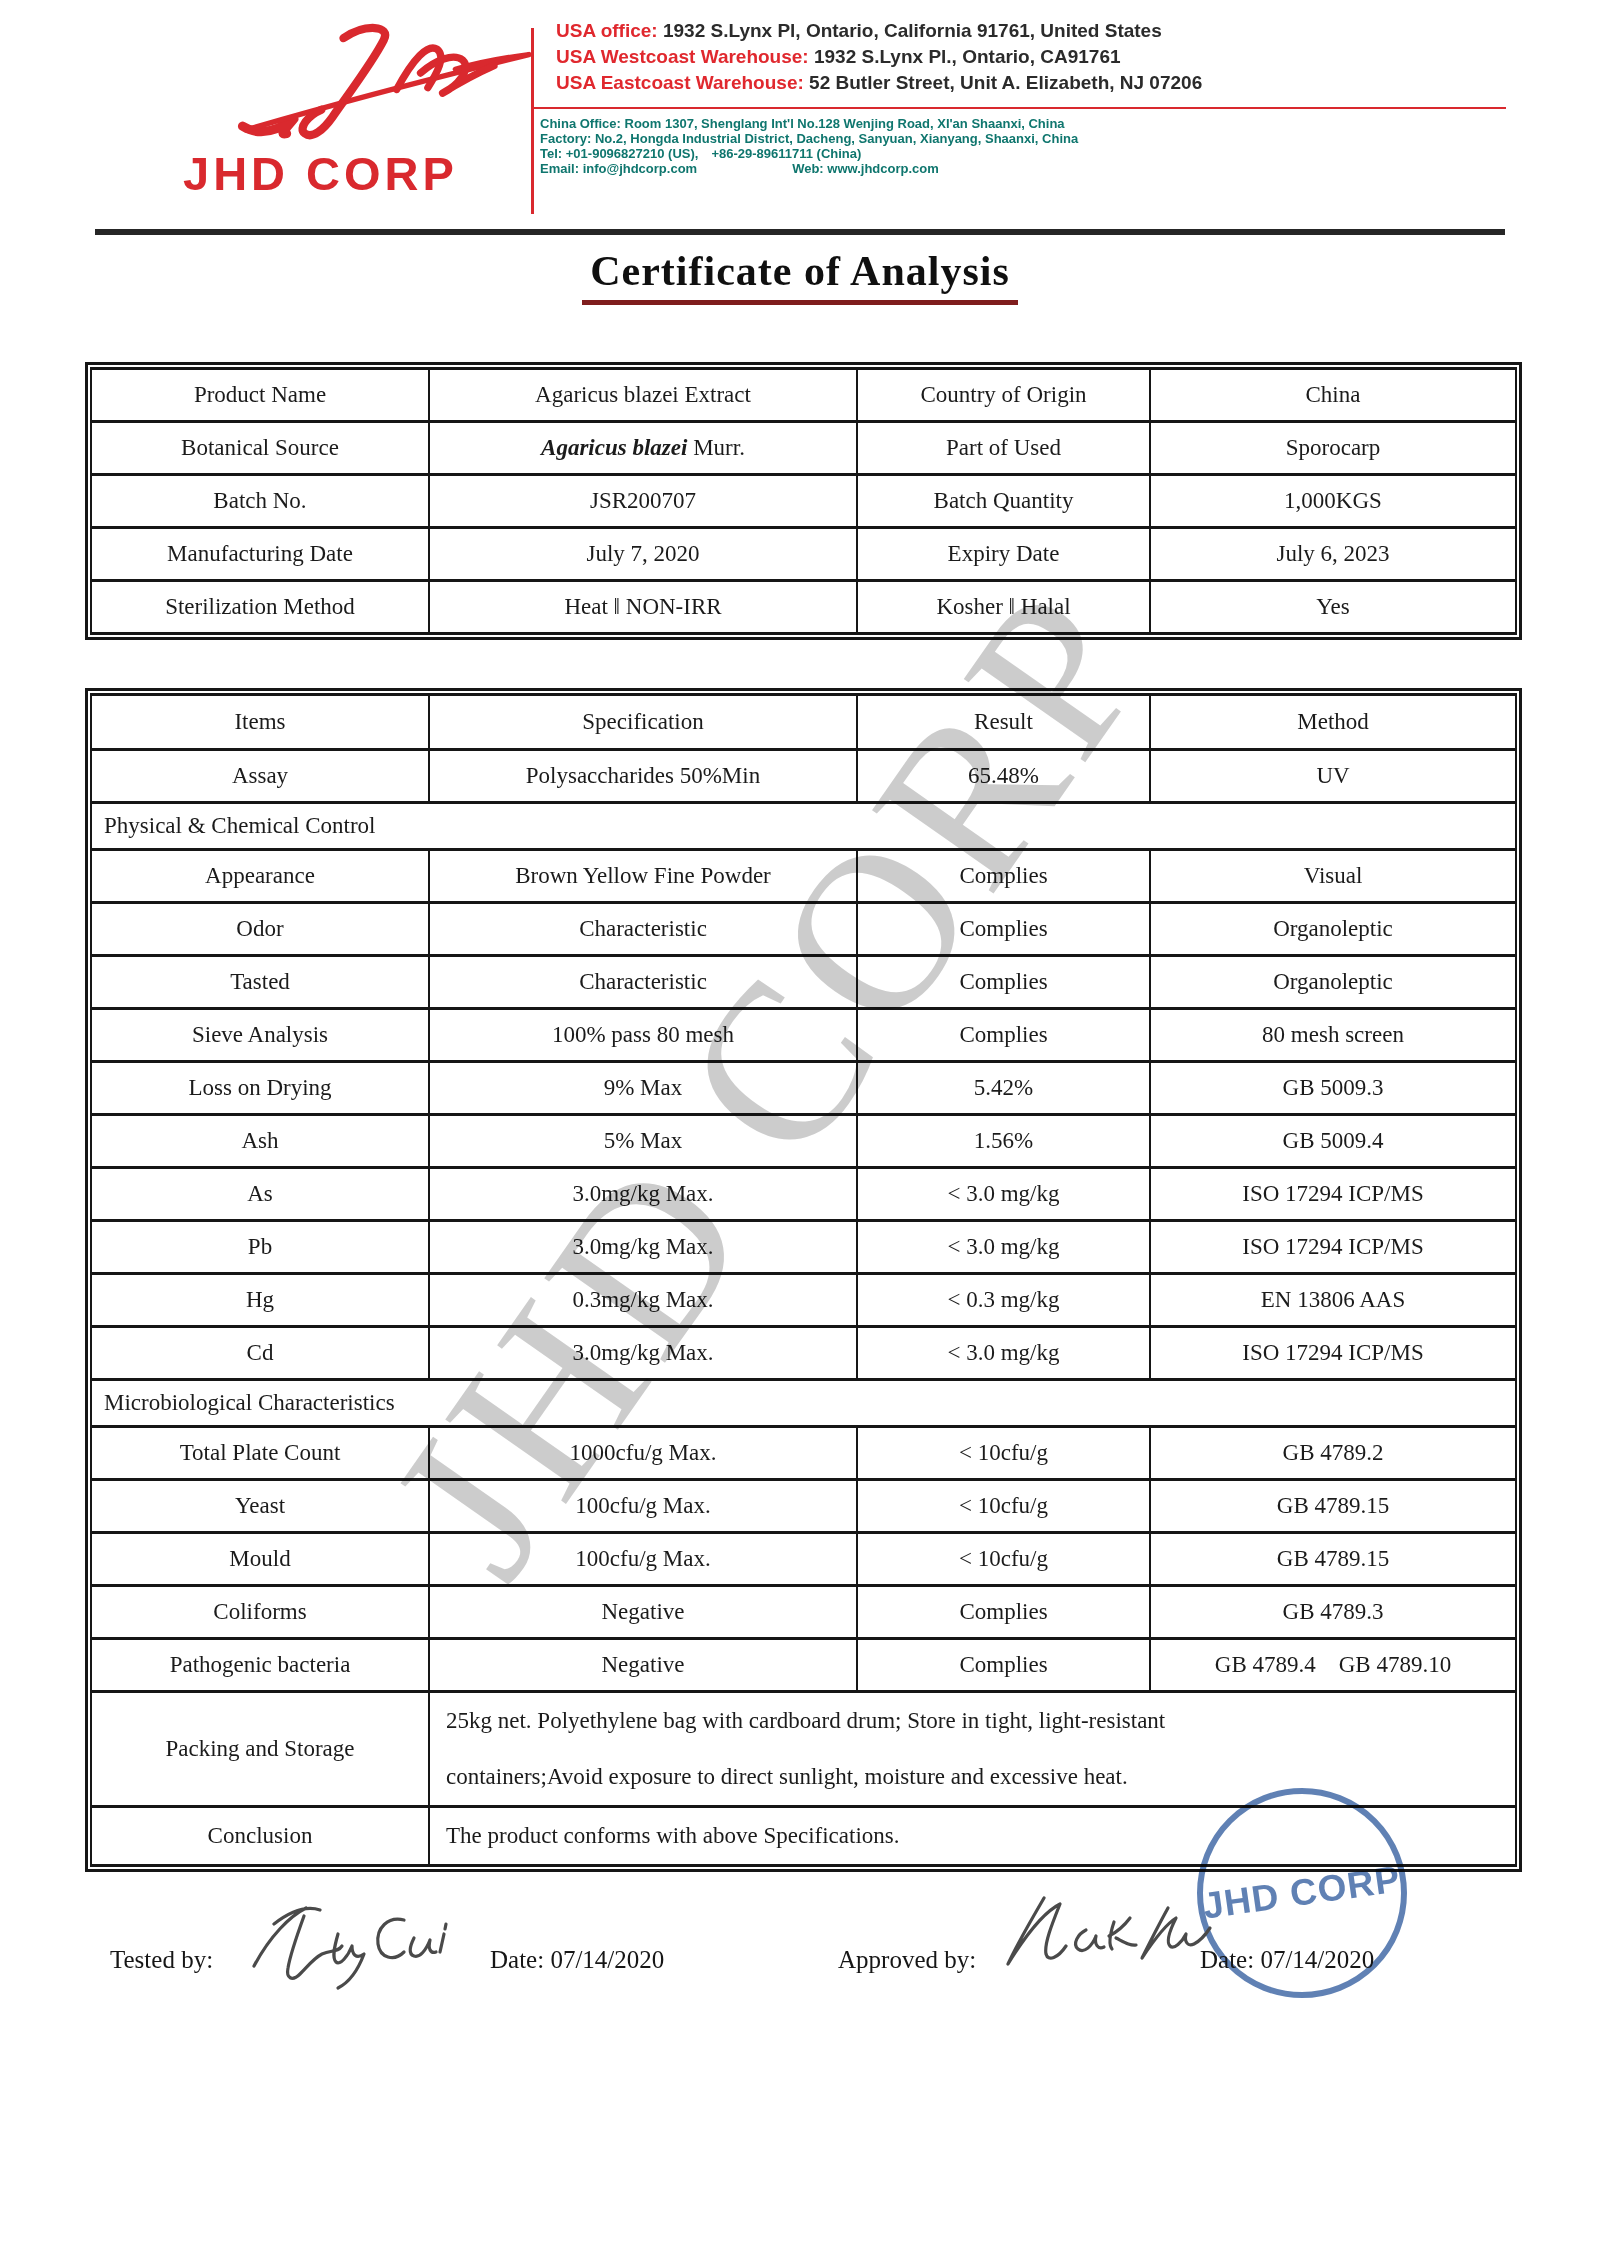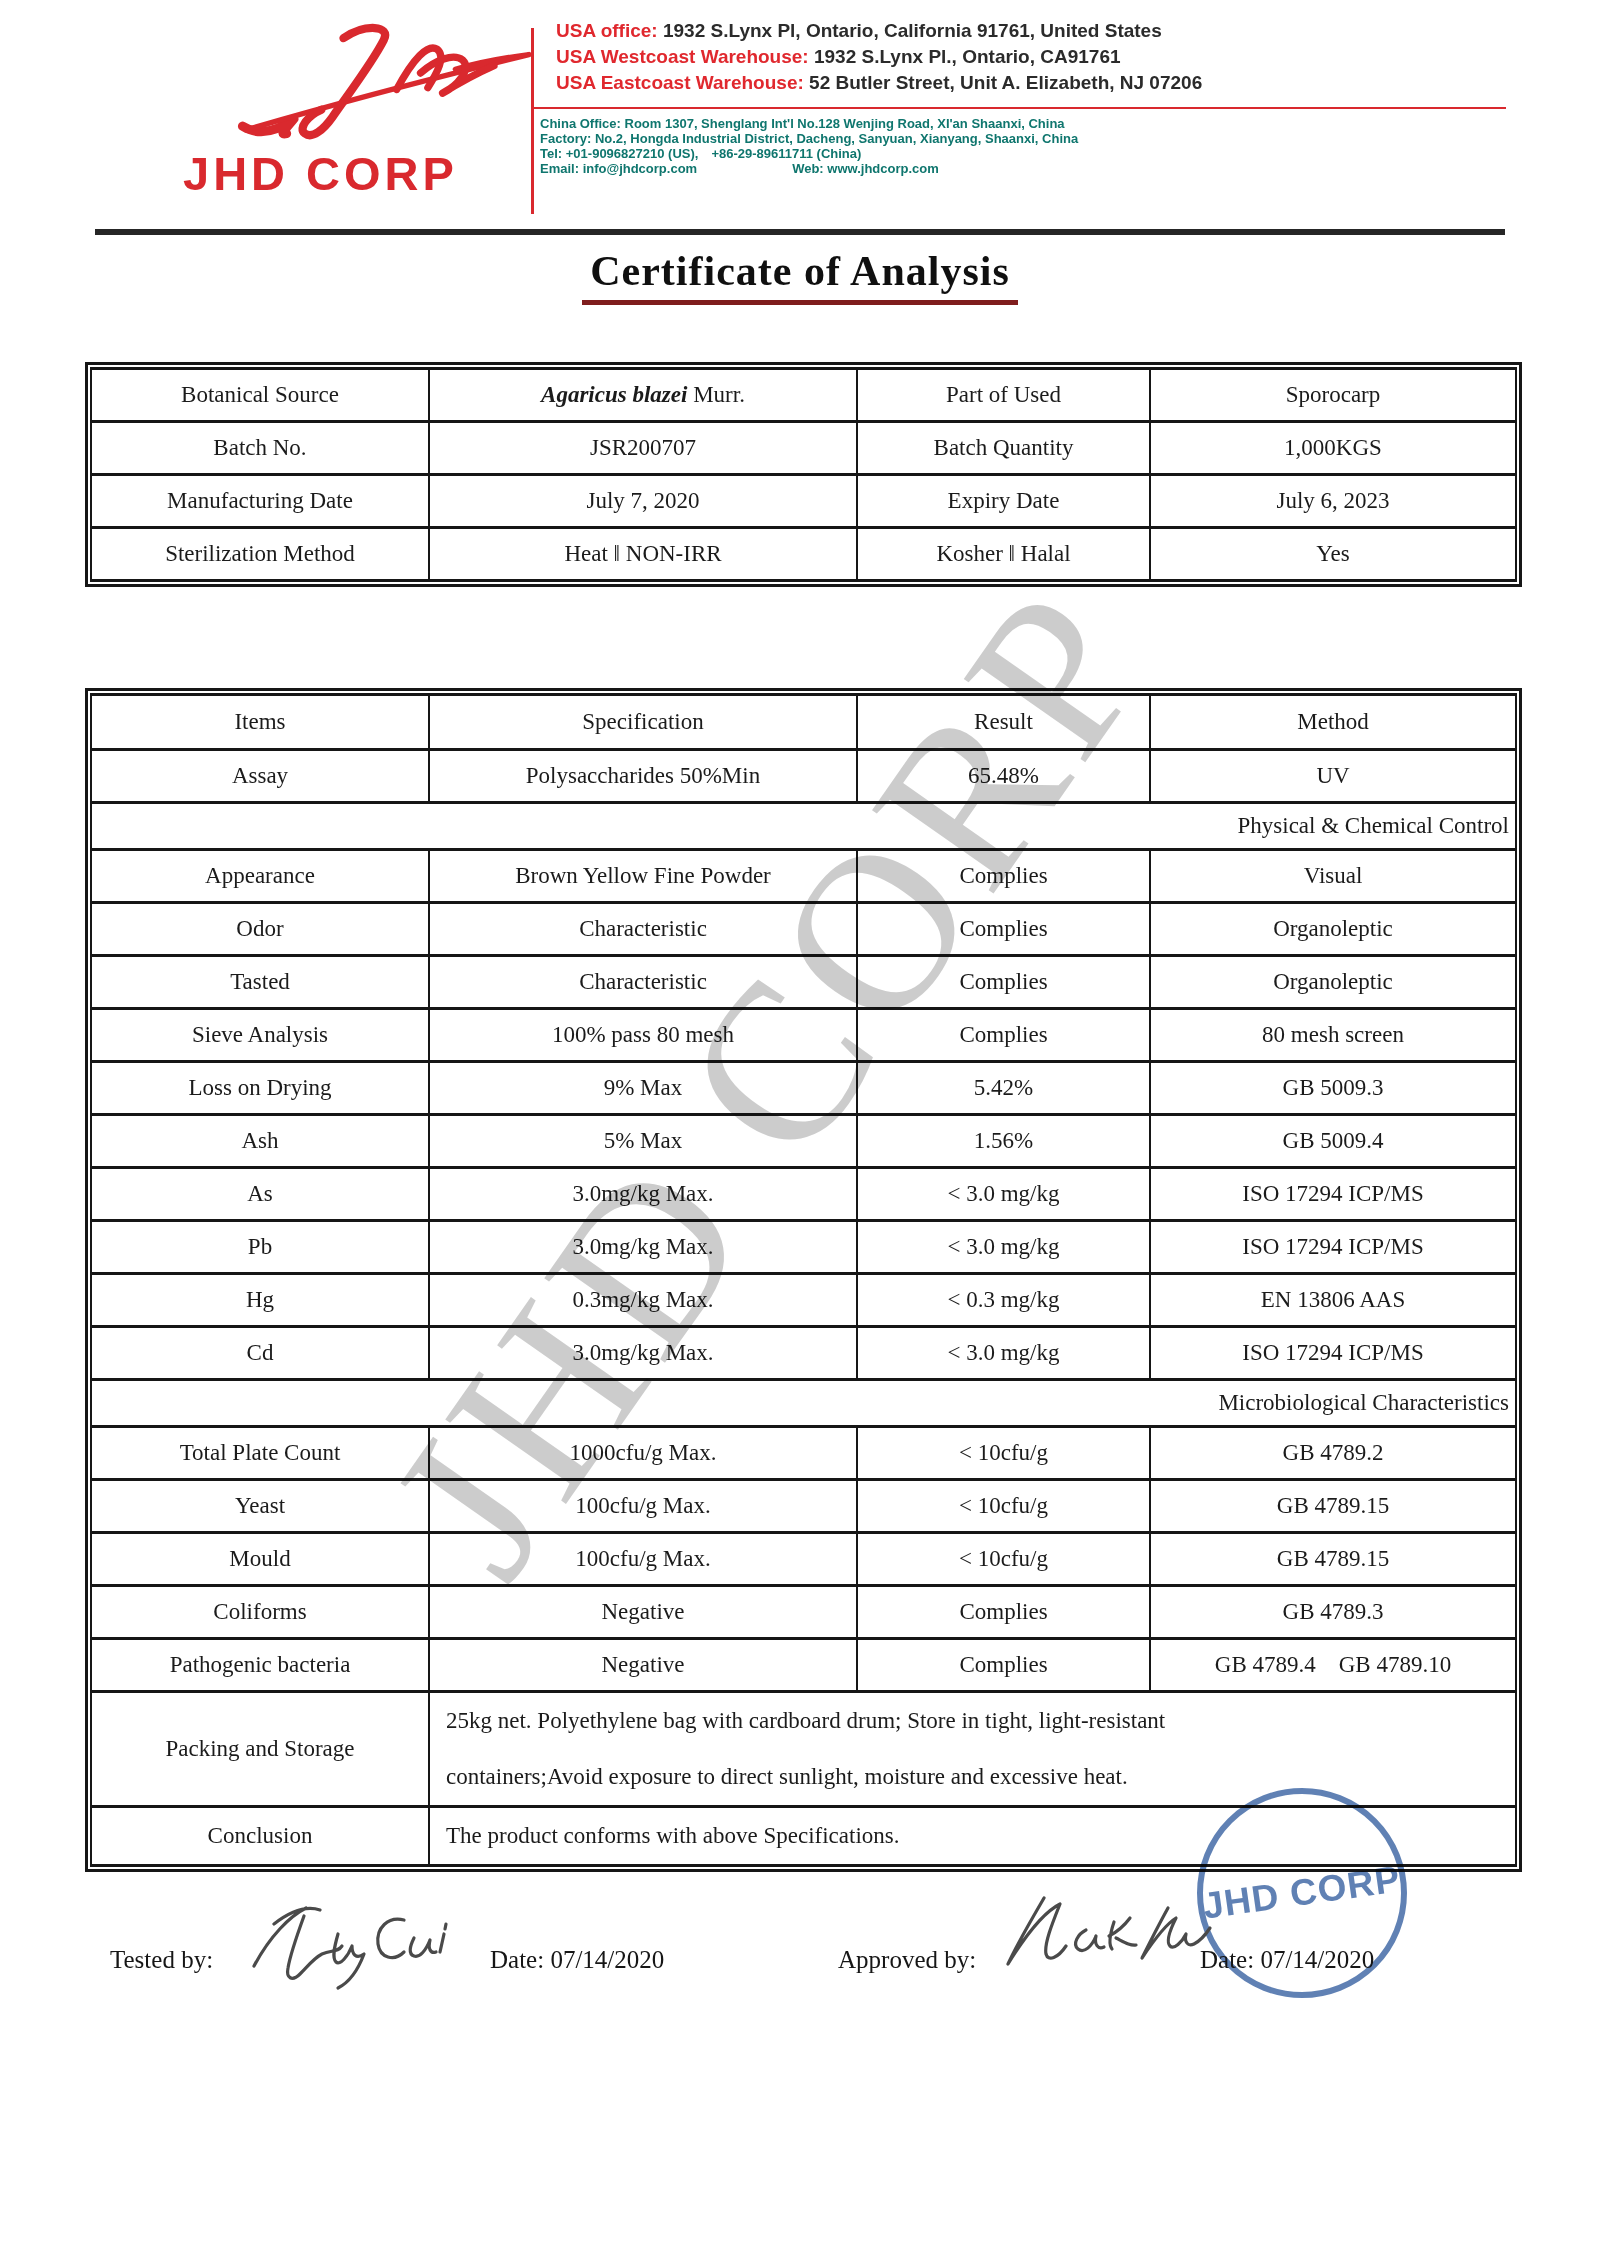--- a/index.html
+++ b/index.html
@@ -32,21 +32,21 @@
   
   .tbl-wrap{position:absolute;left:85px;width:1437px;border:3px solid #161616;padding:2px;box-sizing:border-box;}
   .t1{top:362px;}
   .t2{top:688px;}
   table{border-collapse:collapse;width:100%;table-layout:fixed;}
   td{border-top:3px solid #161616;border-bottom:3px solid #161616;
      border-left:2px solid #161616;border-right:2px solid #161616;
      text-align:center;vertical-align:middle;font-size:23px;height:50px;padding:0 6px;
      overflow:hidden;}
   .t1 td{height:50px;}
-  .t2 td.sec{text-align:right;padding-left:12px;height:44px;}
+  .t2 td.sec{text-align:left;padding-left:12px;height:44px;}
   .t2 tr.hdr td{height:52px;}
   .t2 td.left{text-align:left;padding-left:16px;}
   .t2 td.left div{line-height:56px;white-space:nowrap;}
   .t2 tr.concl td{height:52px;}
   i.bot{font-style:italic;font-weight:bold;}
 
   
   .watermark{position:absolute;left:10px;top:920px;width:1520px;height:320px;
              display:flex;align-items:center;justify-content:center;
              transform:rotate(-55deg);transform-origin:center;
@@ -108,20 +108,26 @@
 
   <div class="tbl-wrap t1">
     <table>
       <colgroup>
           <col style="width:338px">
           <col style="width:428px">
           <col style="width:293px">
           <col>
         </colgroup>
       <tbody id="product-tbody">
+          <tr>
+            <td>Product Name</td>
+            <td>Agaricus blazei Extract</td>
+            <td>Country of Origin</td>
+            <td>China</td>
+          </tr>
           <tr>
             <td>Botanical Source</td>
             <td><i class="bot">Agaricus blazei</i> Murr.</td>
             <td>Part of Used</td>
             <td>Sporocarp</td>
           </tr>
           <tr>
             <td>Batch No.</td>
             <td>JSR200707</td>
             <td>Batch Quantity</td>

